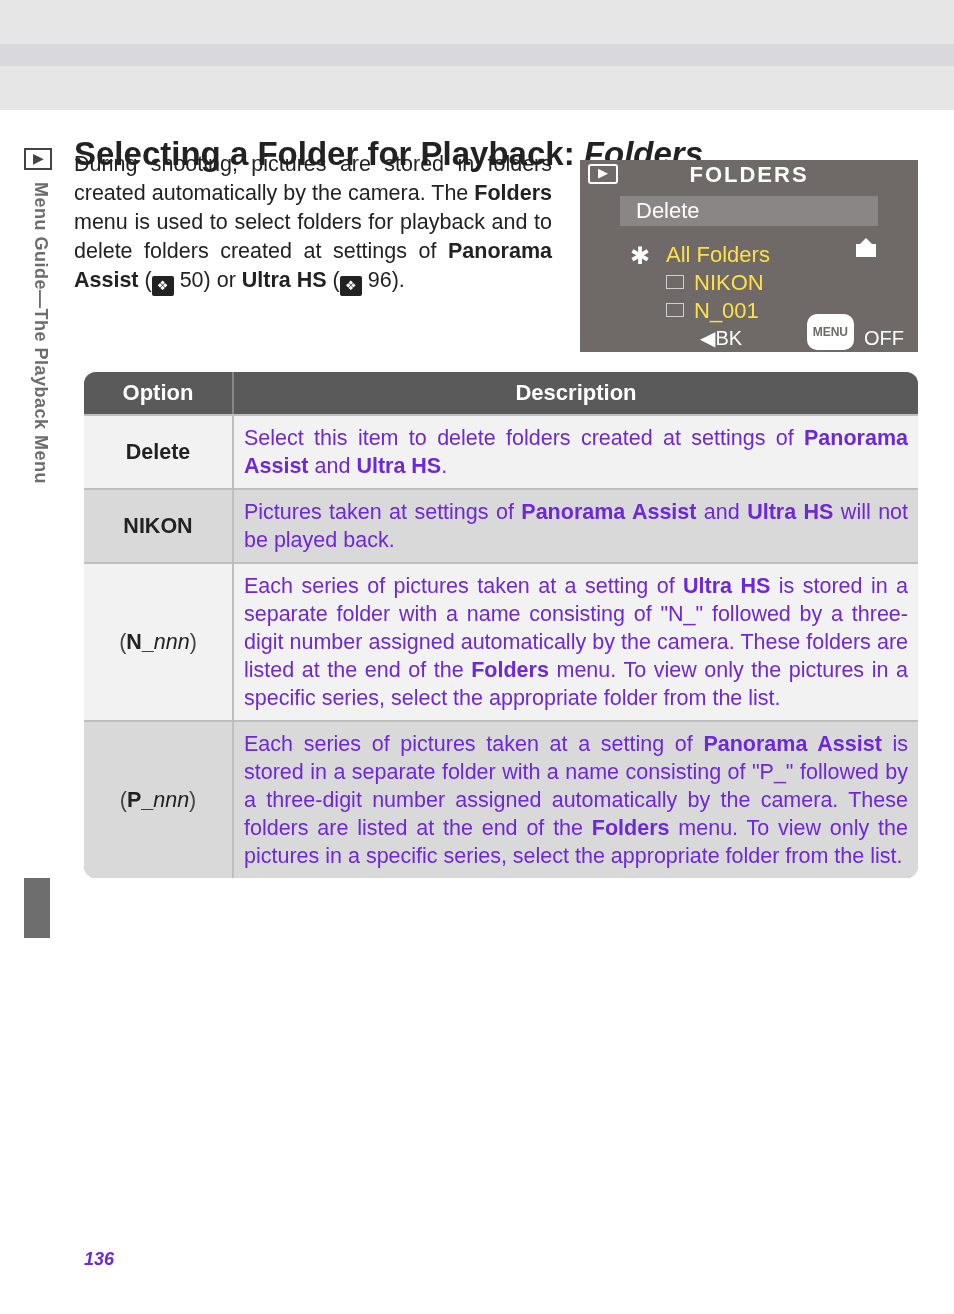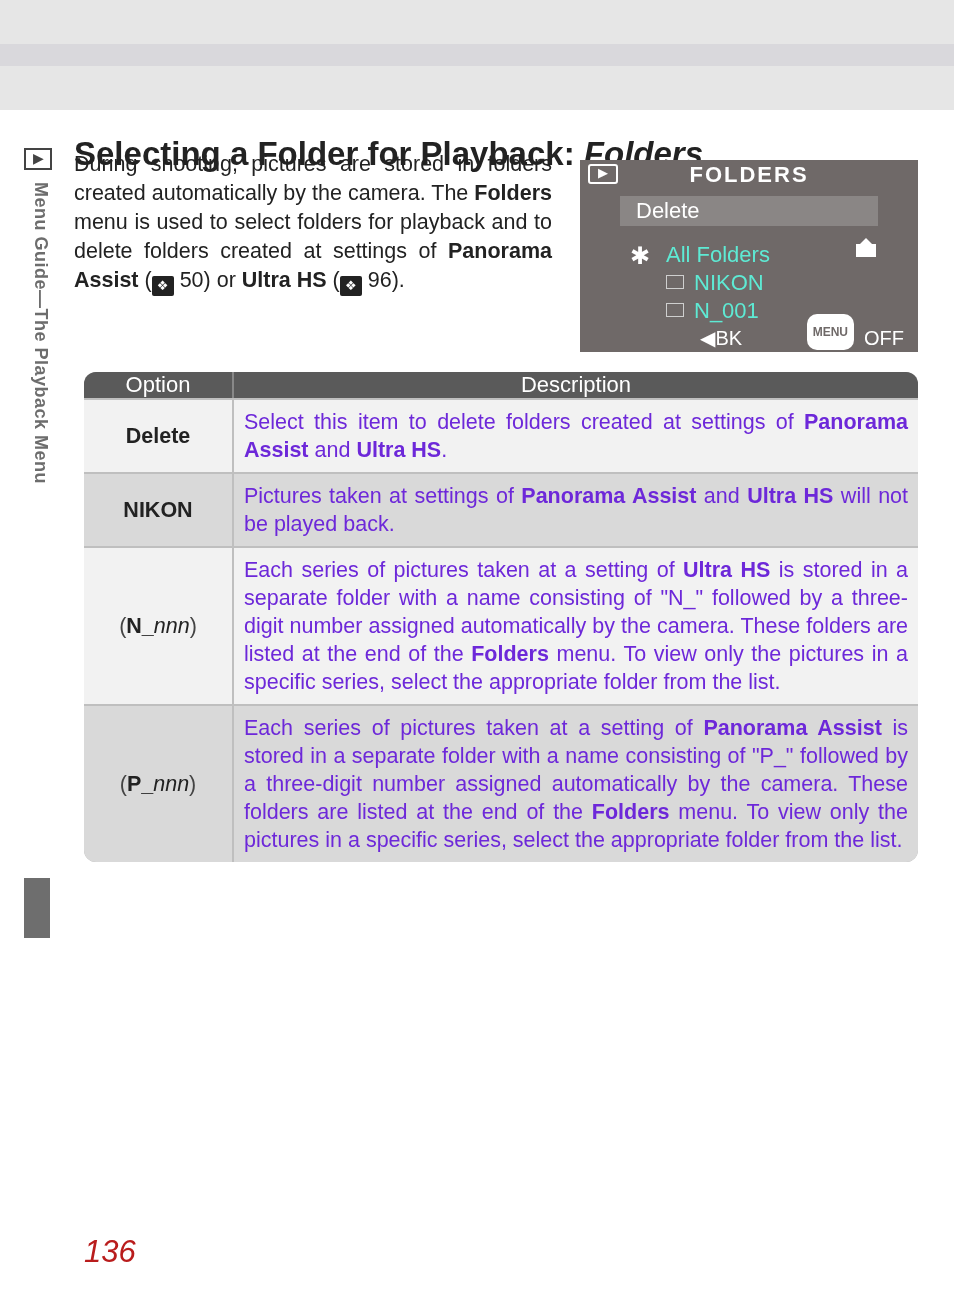--- a/index.html
+++ b/index.html
@@ -117,21 +117,21 @@
     content: "▶";
     position: absolute;
     left: 8px; top: -1px;
     font-size: 13px;
     color: #fff;
   }
   .lcd-row {
     position: absolute;
     left: 56px;
     font-size: 22px;
-    color: #5eead4;
+    color: #fde047;
   }
   .lcd-row.sel {
     background: #8a8685;
     left: 40px; right: 40px;
     padding: 2px 16px;
     color: #fff;
   }
   .lcd-row .folder-ico {
     display: inline-block;
     width: 18px; height: 14px;
@@ -199,22 +199,22 @@
     border-spacing: 0;
     width: 834px;
     border-radius: 12px;
     overflow: hidden;
     box-shadow: 0 0 0 2px #b0b0b0 inset;
   }
   .table th {
     background: #5a5a5a;
     color: #fff;
     font-size: 22px;
-    font-weight: 400;
-    padding: 0;
+    font-weight: 700;
+    padding: 8px;
     border-right: 2px solid #888;
   }
   .table th:last-child { border-right: none; }
   .table td {
     font-size: 21.5px;
     line-height: 28px;
     padding: 8px 10px;
     border-top: 2px solid #bfbfbf;
     vertical-align: middle;
   }
@@ -235,24 +235,24 @@
     font-style: italic;
     font-weight: 400;
     text-align: center;
   }
   .table td.desc { color: #6d28d9; text-align: justify; }
   .table td.desc b { font-weight: 700; }
   .page-num {
     position: absolute;
     left: 84px;
     bottom: 44px;
-    font-size: 31px;
+    font-size: 18px;
     font-style: italic;
-    font-weight: 400;
-    color: #b91c1c;
+    font-weight: 700;
+    color: #6d28d9;
   }
 </style>
 </head>
 <body>
 
 <div class="top-band">
   <div class="top-band-inner"></div>
 </div>
 
 <div class="sidebar-icon"></div>

